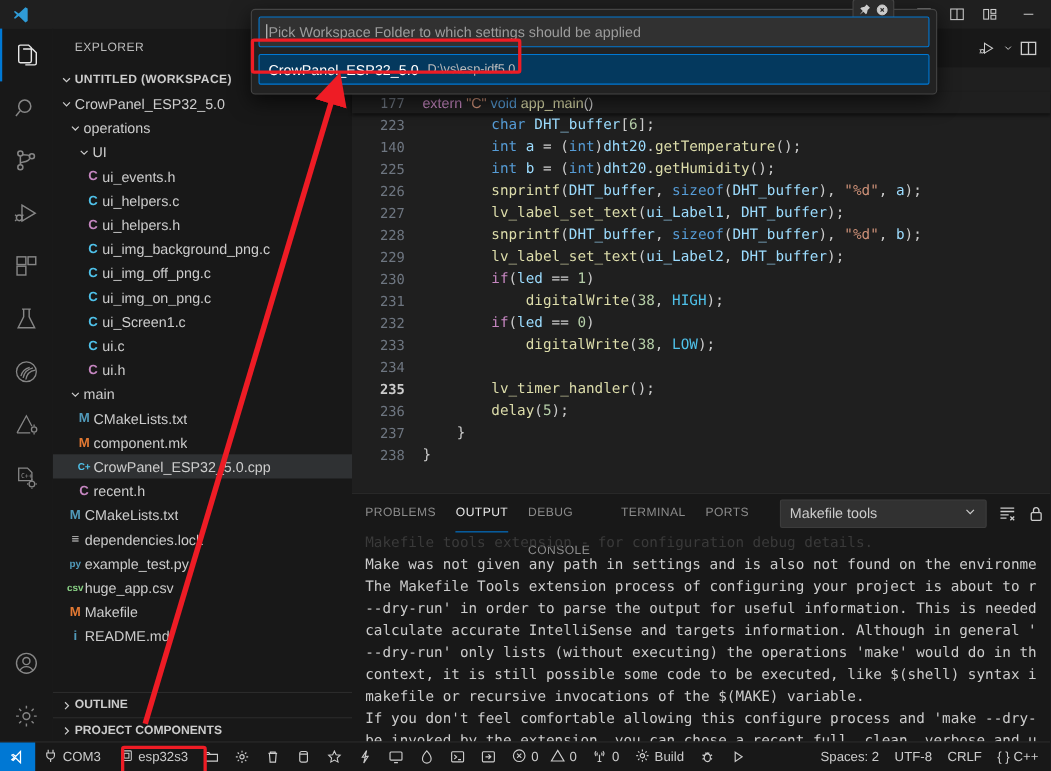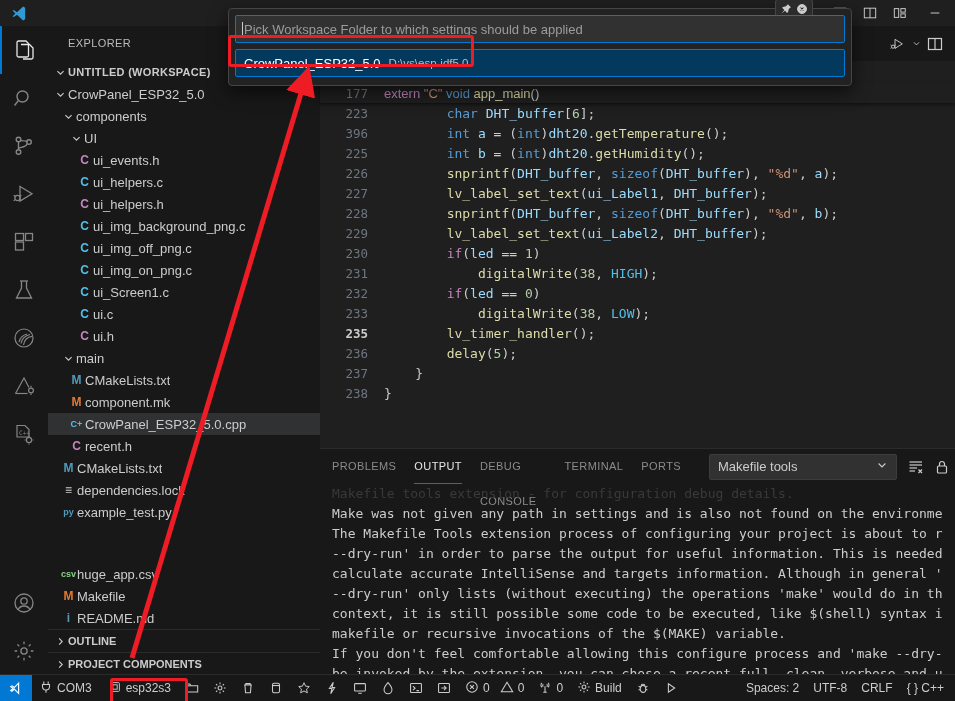--- a/index.html
+++ b/index.html
@@ -264,21 +264,21 @@
             </svg>
           </span>
           <span class="lbl">CrowPanel_ESP32_5.0</span>
         </div>
         <div class="row" style="padding-left: 12px;">
           <span class="twisty">
             <svg viewBox="0 0 16 16" fill="none" stroke="currentColor" stroke-width="1.6">
               <path d="M3.5 6 8 10.5 12.5 6"></path>
             </svg>
           </span>
-          <span class="lbl">components</span>
+          <span class="lbl">operations</span>
         </div>
         <div class="row" style="padding-left: 20px;">
           <span class="twisty">
             <svg viewBox="0 0 16 16" fill="none" stroke="currentColor" stroke-width="1.6">
               <path d="M3.5 6 8 10.5 12.5 6"></path>
             </svg>
           </span>
           <span class="lbl">UI</span>
         </div>
         <div class="row" style="padding-left: 28px;">
@@ -346,21 +346,21 @@
           <span class="lbl">CMakeLists.txt</span>
         </div>
         <div class="row" style="padding-left: 12px;">
           <span class="ficon" style="color: rgb(204, 204, 204);">≡</span>
           <span class="lbl">dependencies.lock</span>
         </div>
         <div class="row" style="padding-left: 12px;">
           <span class="ficon" style="color: rgb(81, 154, 186); font-size: 9px;">py</span>
           <span class="lbl">example_test.py</span>
         </div>
-        <div class="row" style="padding-left: 12px; margin-top: 40px;">
+        <div class="row" style="padding-left: 12px;">
           <span class="ficon" style="color: rgb(137, 209, 133); font-size: 9px;">csv</span>
           <span class="lbl">huge_app.csv</span>
         </div>
         <div class="row" style="padding-left: 12px;">
           <span class="ficon" style="color: rgb(227, 121, 51);">M</span>
           <span class="lbl">Makefile</span>
         </div>
         <div class="row" style="padding-left: 12px;">
           <span class="ficon" style="color: rgb(81, 154, 186);">i</span>
           <span class="lbl">README.md</span>
@@ -443,30 +443,31 @@
       <span class="bc">app_main()</span>
     </div>
 
     <div class="stickyline">
       <span class="gutter">177</span>
       <span class="ctext" id="sticky-code"><span style="color:#c586c0">extern</span> <span style="color:#ce9178">"C"</span> <span style="color:#569cd6">void</span> <span style="color:#dcdcaa">app_main</span>()</span>
     </div>
 
     <div class="code" id="code">
         <div class="cline"><span class="gutter">223</span><span class="ctext">        <span style="color:#569cd6">char</span> <span style="color:#9cdcfe">DHT_buffer</span>[<span style="color:#b5cea8">6</span>];</span></div>
-        <div class="cline"><span class="gutter">396</span><span class="ctext">        <span style="color:#569cd6">int</span> <span style="color:#9cdcfe">a</span> = (<span style="color:#569cd6">int</span>)<span style="color:#9cdcfe">dht20</span>.<span style="color:#dcdcaa">getTemperature</span>();</span></div>
+        <div class="cline"><span class="gutter">140</span><span class="ctext">        <span style="color:#569cd6">int</span> <span style="color:#9cdcfe">a</span> = (<span style="color:#569cd6">int</span>)<span style="color:#9cdcfe">dht20</span>.<span style="color:#dcdcaa">getTemperature</span>();</span></div>
         <div class="cline"><span class="gutter">225</span><span class="ctext">        <span style="color:#569cd6">int</span> <span style="color:#9cdcfe">b</span> = (<span style="color:#569cd6">int</span>)<span style="color:#9cdcfe">dht20</span>.<span style="color:#dcdcaa">getHumidity</span>();</span></div>
         <div class="cline"><span class="gutter">226</span><span class="ctext">        <span style="color:#dcdcaa">snprintf</span>(<span style="color:#9cdcfe">DHT_buffer</span>, <span style="color:#569cd6">sizeof</span>(<span style="color:#9cdcfe">DHT_buffer</span>), <span style="color:#ce9178">"%d"</span>, <span style="color:#9cdcfe">a</span>);</span></div>
         <div class="cline"><span class="gutter">227</span><span class="ctext">        <span style="color:#dcdcaa">lv_label_set_text</span>(<span style="color:#9cdcfe">ui_Label1</span>, <span style="color:#9cdcfe">DHT_buffer</span>);</span></div>
         <div class="cline"><span class="gutter">228</span><span class="ctext">        <span style="color:#dcdcaa">snprintf</span>(<span style="color:#9cdcfe">DHT_buffer</span>, <span style="color:#569cd6">sizeof</span>(<span style="color:#9cdcfe">DHT_buffer</span>), <span style="color:#ce9178">"%d"</span>, <span style="color:#9cdcfe">b</span>);</span></div>
         <div class="cline"><span class="gutter">229</span><span class="ctext">        <span style="color:#dcdcaa">lv_label_set_text</span>(<span style="color:#9cdcfe">ui_Label2</span>, <span style="color:#9cdcfe">DHT_buffer</span>);</span></div>
         <div class="cline"><span class="gutter">230</span><span class="ctext">        <span style="color:#c586c0">if</span>(<span style="color:#9cdcfe">led</span> == <span style="color:#b5cea8">1</span>)</span></div>
         <div class="cline"><span class="gutter">231</span><span class="ctext">            <span style="color:#dcdcaa">digitalWrite</span>(<span style="color:#b5cea8">38</span>, <span style="color:#4fc1e9">HIGH</span>);</span></div>
         <div class="cline"><span class="gutter">232</span><span class="ctext">        <span style="color:#c586c0">if</span>(<span style="color:#9cdcfe">led</span> == <span style="color:#b5cea8">0</span>)</span></div>
         <div class="cline"><span class="gutter">233</span><span class="ctext">            <span style="color:#dcdcaa">digitalWrite</span>(<span style="color:#b5cea8">38</span>, <span style="color:#4fc1e9">LOW</span>);</span></div>
+        <div class="cline"><span class="gutter">234</span><span class="ctext"></span></div>
         <div class="cline"><span class="gutter cur">235</span><span class="ctext">        <span style="color:#dcdcaa">lv_timer_handler</span>();</span></div>
         <div class="cline"><span class="gutter">236</span><span class="ctext">        <span style="color:#dcdcaa">delay</span>(<span style="color:#b5cea8">5</span>);</span></div>
         <div class="cline"><span class="gutter">237</span><span class="ctext">    }</span></div>
         <div class="cline"><span class="gutter">238</span><span class="ctext">}</span></div>
       </div>
 
     <div class="panel">
       <div class="paneltabs">
         <div class="ptab">PROBLEMS</div>
         <div class="ptab active">OUTPUT</div>

